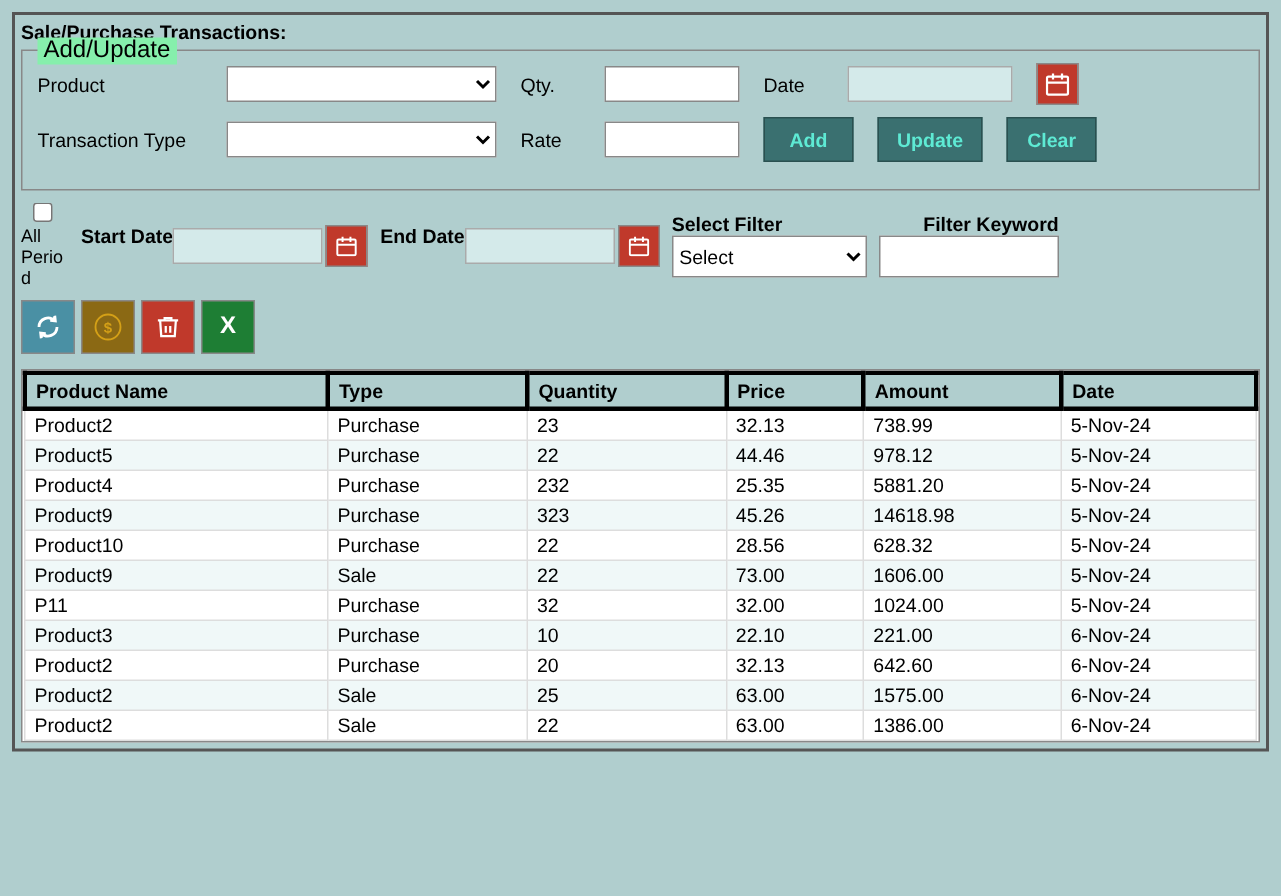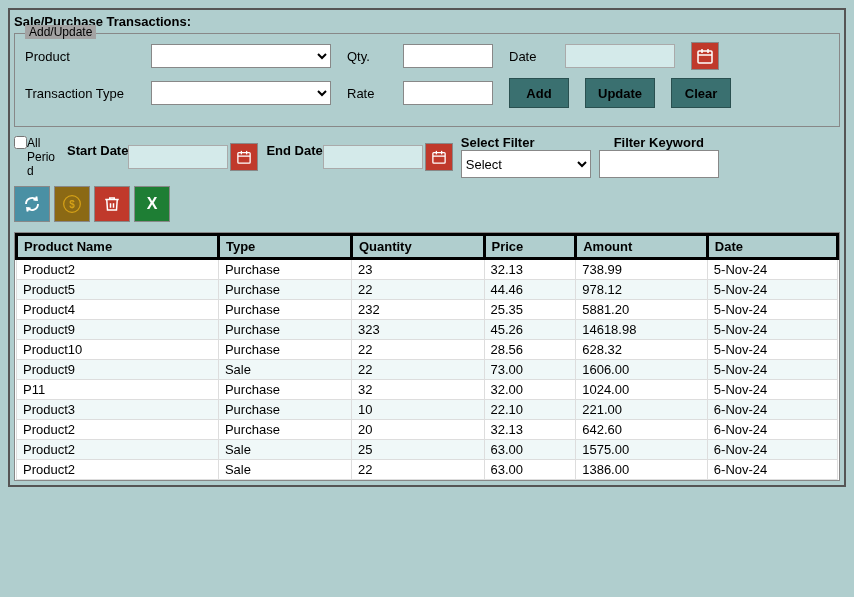--- a/index.html
+++ b/index.html
@@ -24,23 +24,23 @@
       border: 1px solid #888;
       padding: 8px 10px 10px 10px;
       margin-bottom: 8px;
       background: #b0cece;
       position: relative;
     }
     .add-update-label {
       position: absolute;
       top: -9px;
       left: 10px;
-      background: #a3a3a3;
+      background: #86efac;
       padding: 0 4px;
-      font-size: 12px;
+      font-size: 16px;
     }
     .form-row {
       display: flex;
       align-items: center;
       margin-bottom: 8px;
       gap: 16px;
     }
     .form-label {
       width: 110px;
       text-align: left;
@@ -79,38 +79,38 @@
       display: flex;
       align-items: center;
       justify-content: center;
       color: #fff;
       font-size: 13px;
     }
     .action-btn {
       height: 30px;
       min-width: 60px;
       background: #3a7070;
-      color: #000000;
+      color: #5eead4;
       border: 1px solid #2a5050;
       font-size: 13px;
       cursor: pointer;
       padding: 0 12px;
       font-weight: bold;
     }
     .filter-row {
       display: flex;
       align-items: center;
       margin-bottom: 8px;
       gap: 8px;
       flex-wrap: wrap;
     }
     .all-period {
       display: flex;
-      flex-direction: row;
-      align-items: flex-start;
+      flex-direction: column;
+      align-items: center;
       font-size: 12px;
       margin-right: 4px;
     }
     .all-period input[type=checkbox] {
       margin-bottom: 2px;
     }
     .filter-label {
       font-size: 13px;
       font-weight: bold;
     }
@@ -257,21 +257,21 @@
       </div>
     </div>
 
     <div style="display:flex;flex-direction:column;align-items:flex-start;">
       <span class="filter-label">Select Filter</span>
       <select class="filter-select">
         <option>Select</option>
       </select>
     </div>
 
-    <div style="display:flex;flex-direction:column;align-items:center;">
+    <div style="display:flex;flex-direction:column;align-items:flex-end;">
       <span class="filter-label">Filter Keyword</span>
       <input type="text" class="filter-input" style="">
     </div>
 
     <div style="display:flex;align-items:flex-end;gap:4px;padding-bottom:2px;">
       <div class="icon-btn icon-btn-refresh">
         <svg width="18" height="18" viewBox="0 0 24 24" fill="none" stroke="white" stroke-width="2.5">
           <path d="M4 12a8 8 0 0 1 14-5.3"></path>
           <path d="M20 12a8 8 0 0 1-14 5.3"></path>
           <polyline points="14 6 18.5 6.5 18 2" fill="white"></polyline>

